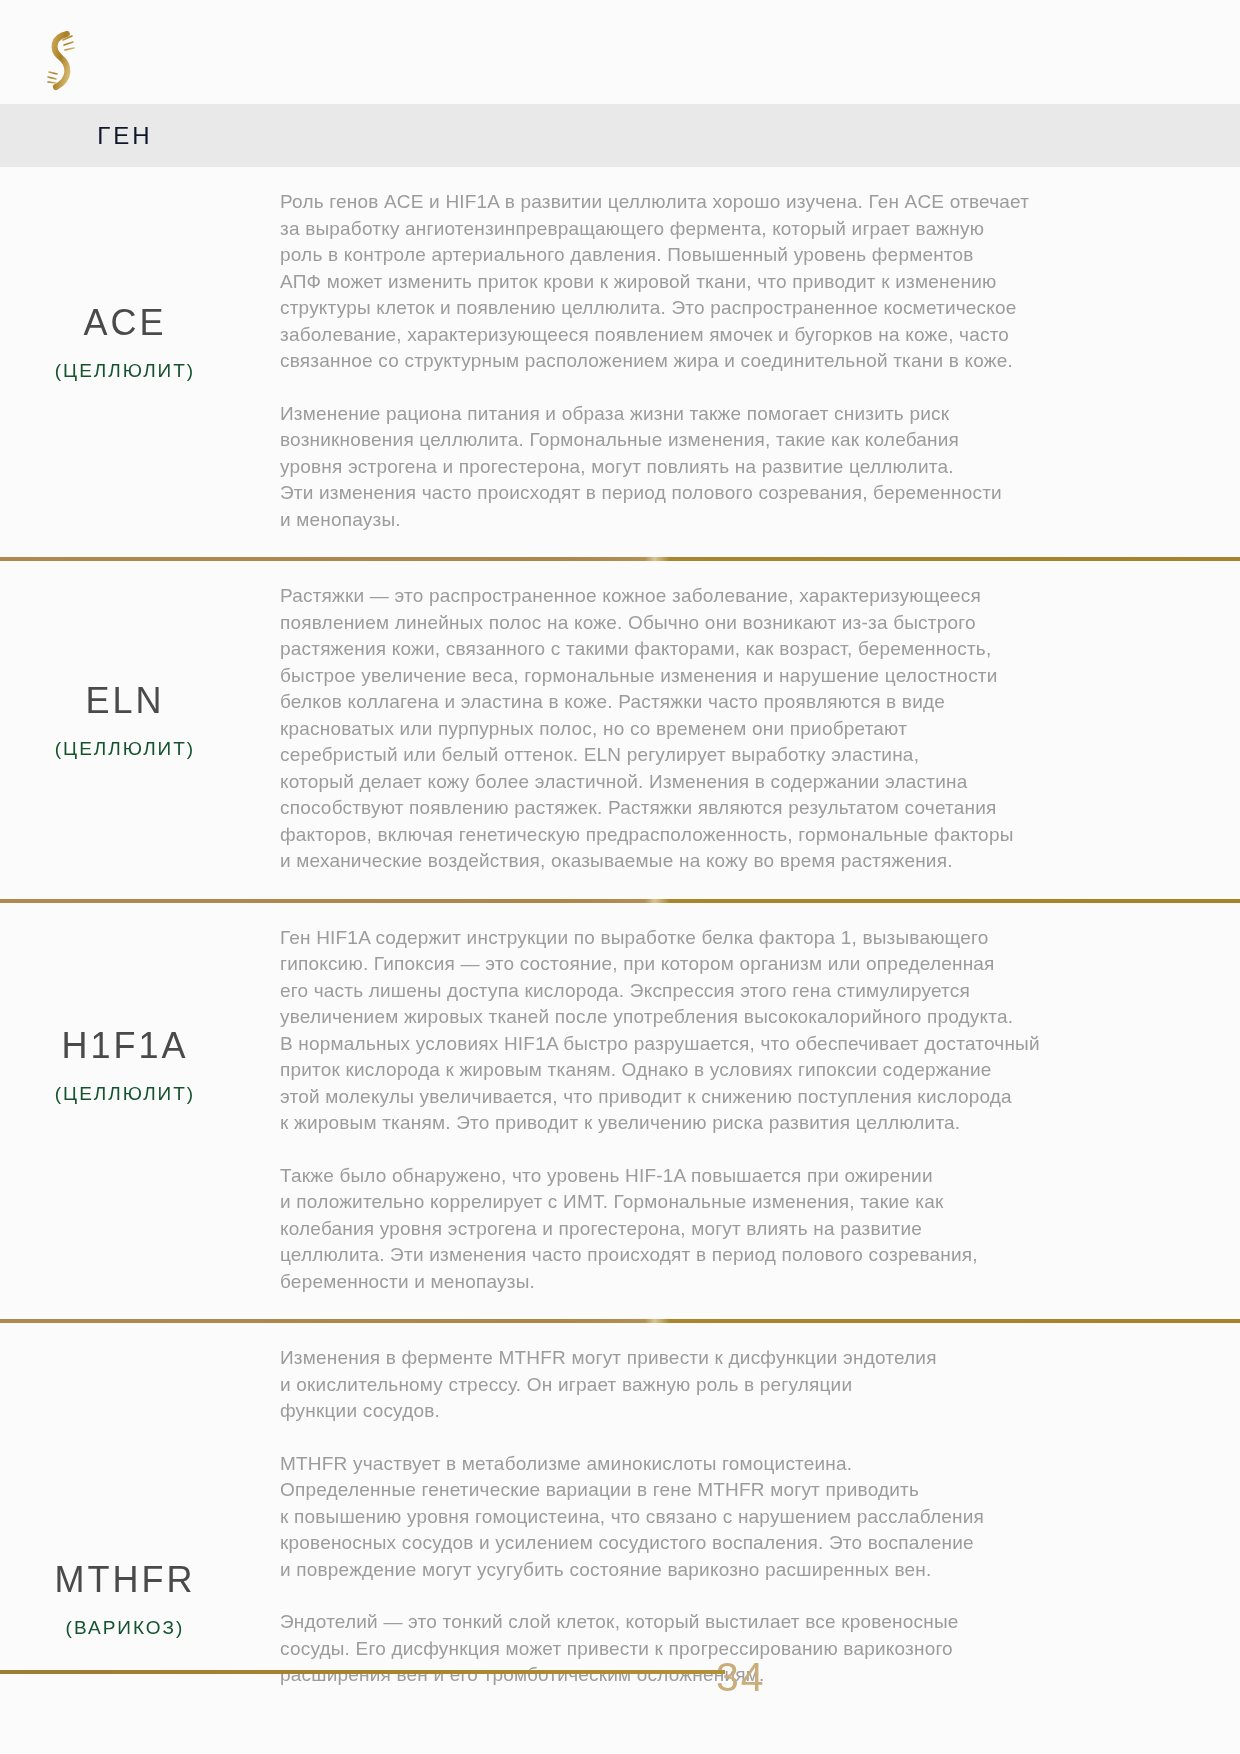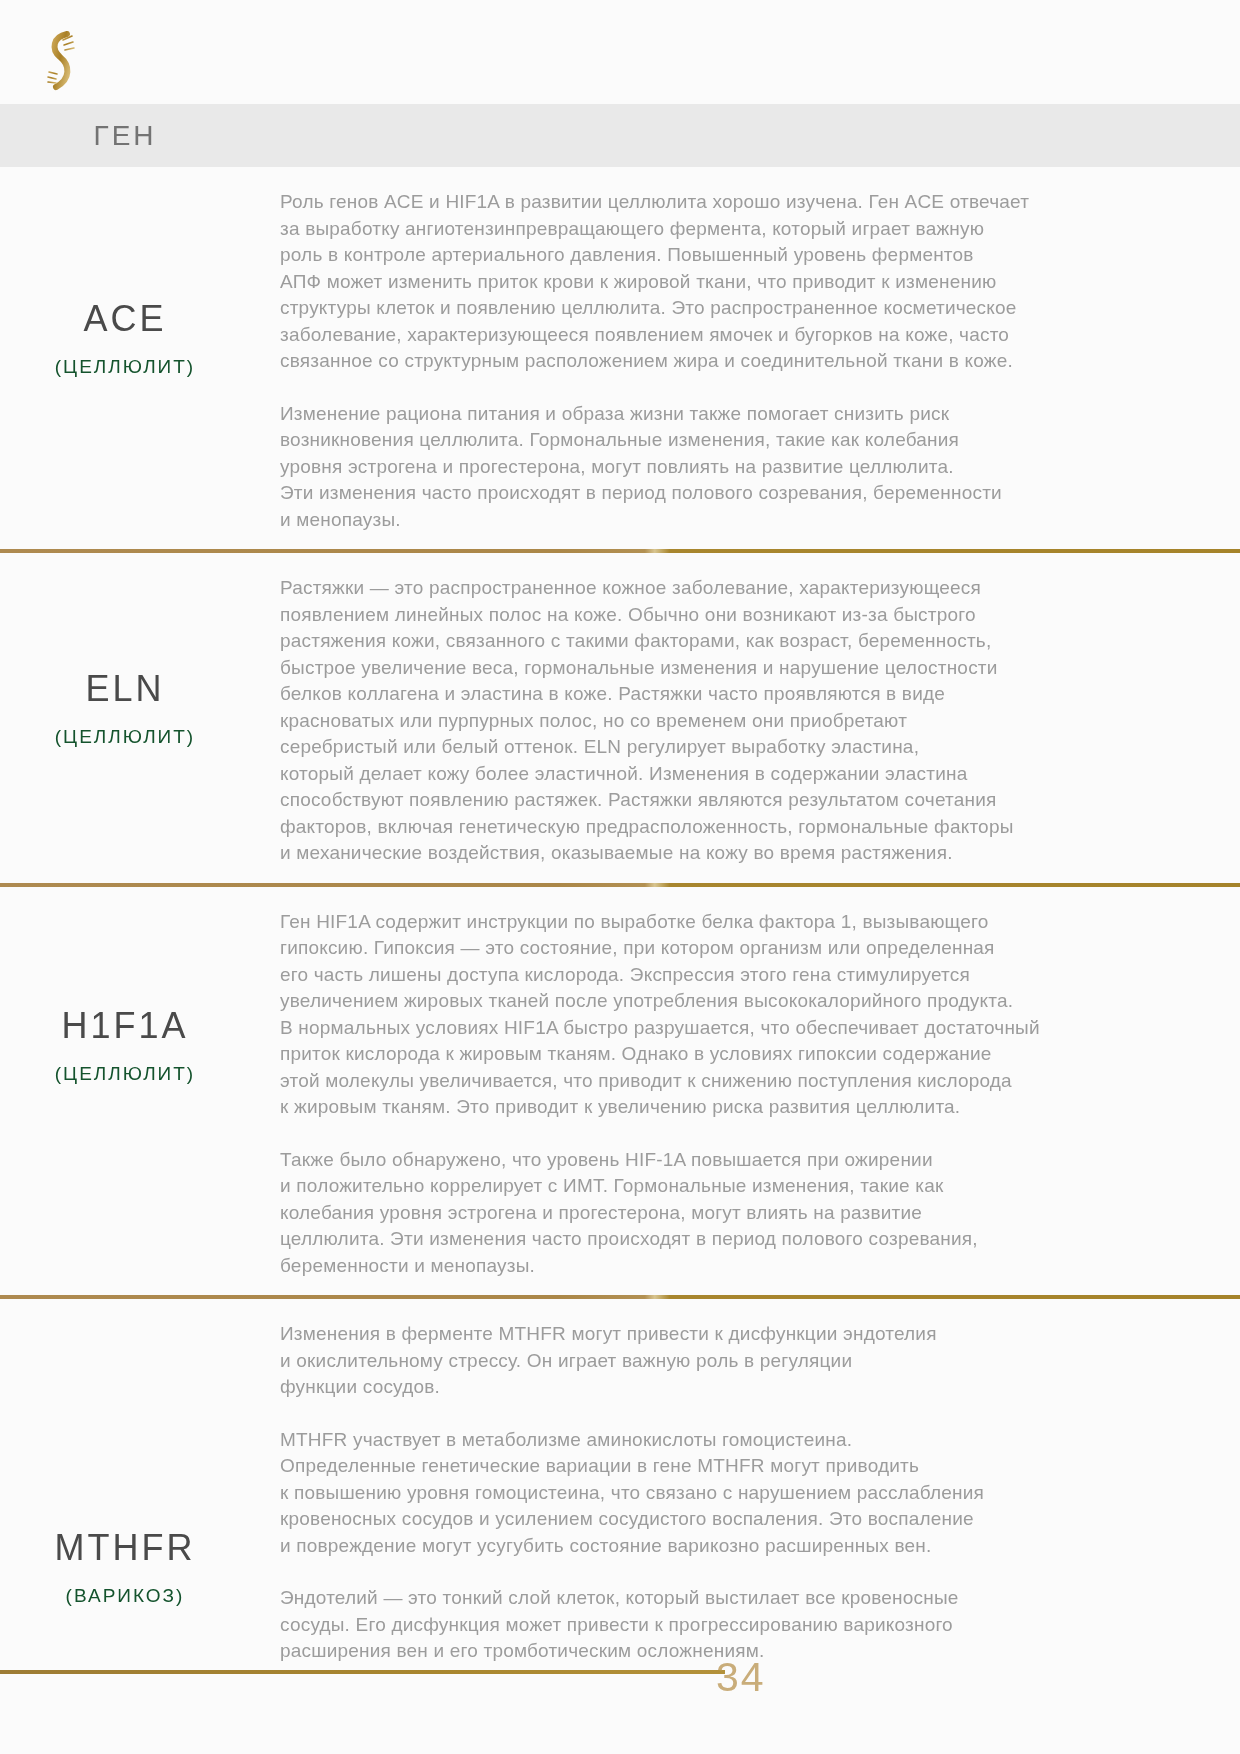--- a/index.html
+++ b/index.html
@@ -31,24 +31,24 @@
     left: 0;
     width: 100%;
     height: 63px;
     background: #e9e9e9;
     display: grid;
     grid-template-columns: 250px 1fr;
     align-items: center;
   }
   .th-gene {
     text-align: center;
-    font-size: 28px;
+    font-size: 24px;
     font-weight: 300;
     letter-spacing: 3px;
-    color: #737373;
+    color: #0f172a;
   }
   .th-desc {
     padding-left: 30px;
     font-size: 24px;
     font-weight: 300;
     letter-spacing: 2.5px;
     color: #5d5d5d;
   }
 
   
@@ -88,21 +88,21 @@
   }
   .gene-condition {
     margin-top: 16px;
     font-size: 19px;
     font-weight: 400;
     letter-spacing: 2px;
     color: #14532d;
   }
 
   .desc-cell {
-    padding: 22px 40px 20px 30px;
+    padding: 22px 40px 28px 30px;
   }
   .body-par {
     white-space: pre-line;
     font-size: 19px;
     font-weight: 300;
     line-height: 26.5px;
     letter-spacing: 0.2px;
     color: #9c9c9c;
   }
   .body-par + .body-par { margin-top: 26px; }

